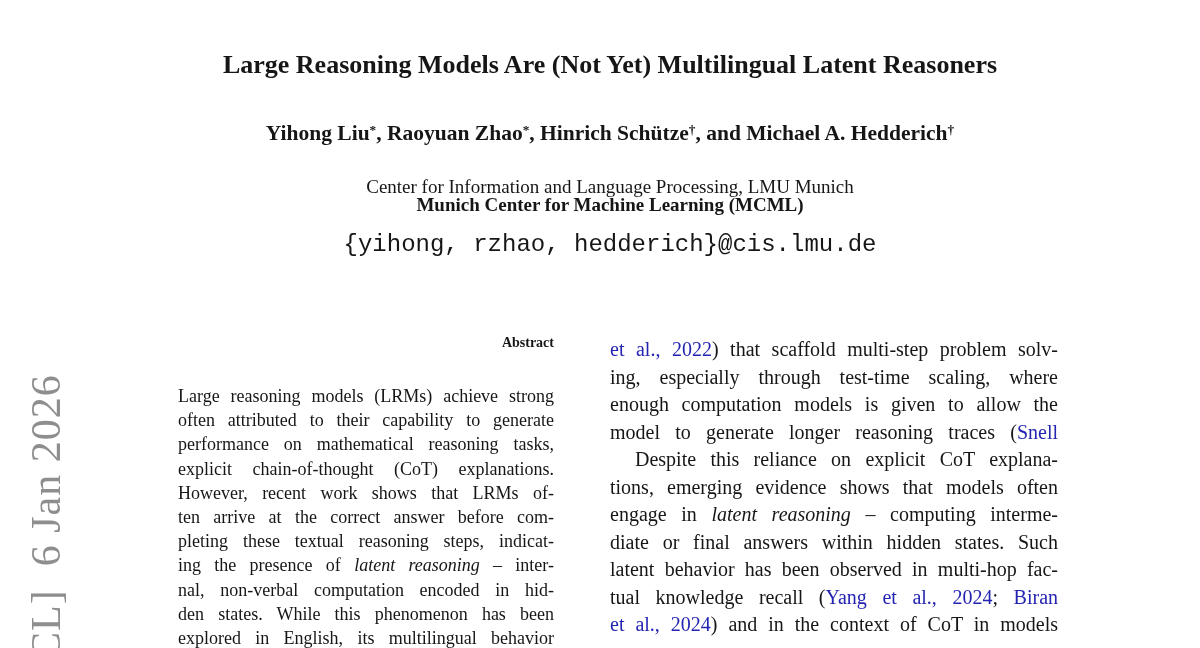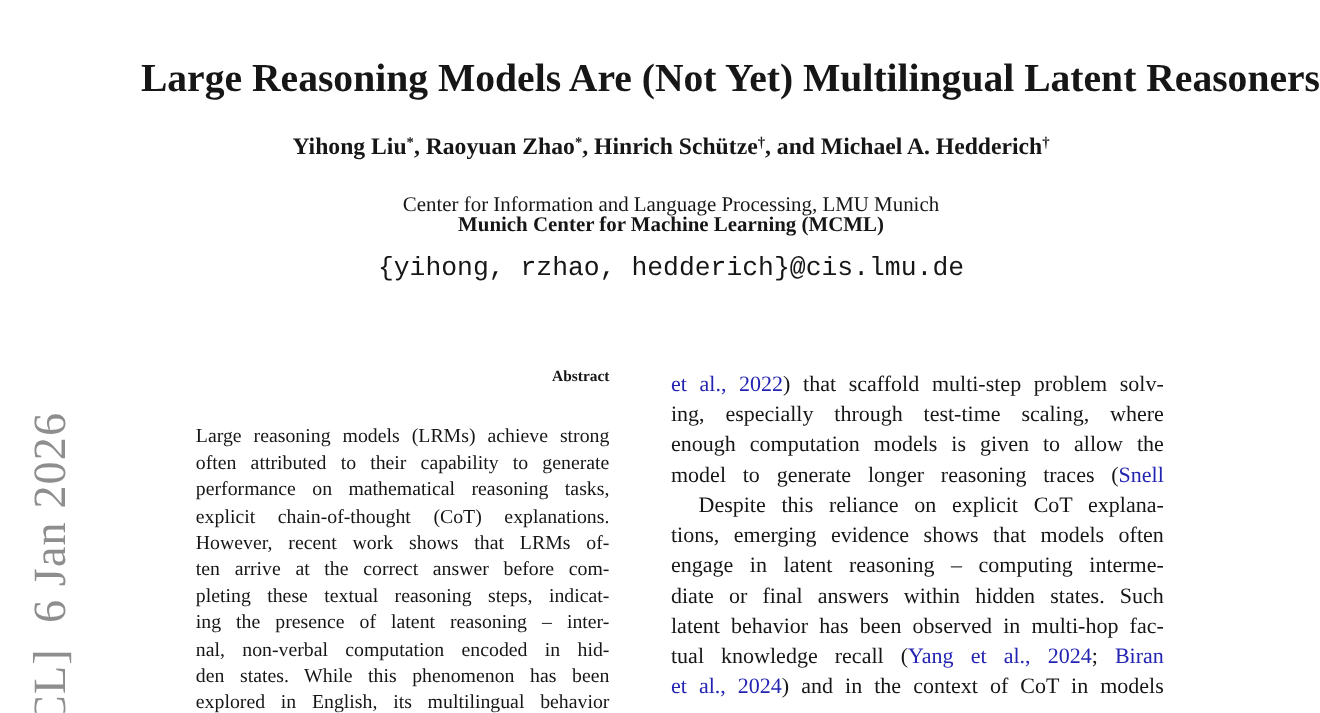--- a/index.html
+++ b/index.html
@@ -27,21 +27,21 @@
     transform-origin: 0 0;
     font-family: "Liberation Serif", serif;
     font-size: 42px;
     color: var(--wm);
     white-space: pre;
     letter-spacing: 1px;
   }
 
   
   .hrow { position: absolute; left: 20px; width: 1180px; text-align: center; white-space: nowrap; }
-  .title   { top: 50px;  font-size: 36px;   font-weight: 700; text-align: right; }
+  .title   { top: 50px;  font-size: 26px;   font-weight: 700; }
   .authors { top: 121px; font-size: 21.5px; font-weight: 700; }
   .affil1  { top: 176px; font-size: 19px; }
   .affil2  { top: 194px; font-size: 19px; font-weight: bold; }
   .email   { top: 231px; font-size: 24px; font-family: "Liberation Mono", "DejaVu Sans Mono", monospace; }
 
   .sup { font-size: 62%; position: relative; top: -0.45em; }
 
   
   .abs-head {
     position: absolute; left: 178px; width: 376px; top: 335px;
@@ -54,21 +54,21 @@
 
   
   .body-col {
     position: absolute; left: 610px; width: 448px; top: 336px;
     font-size: 20px; line-height: 27.5px;
   }
 
   .tline { text-align: left; white-space: normal; }
   .tline.j { text-align: justify; text-align-last: justify; text-justify: inter-word; }
   .tline.ind { text-indent: 25px; }
-  .i { }
+  .i { font-style: italic; }
   .cite { color: var(--cite); }
 </style>
 </head>
 <body>
 
 <div class="page">
 
   <div class="watermark">CL]  6 Jan 2026</div>
 
   <div class="hrow title">Large Reasoning Models Are (Not Yet) Multilingual Latent Reasoners</div>

